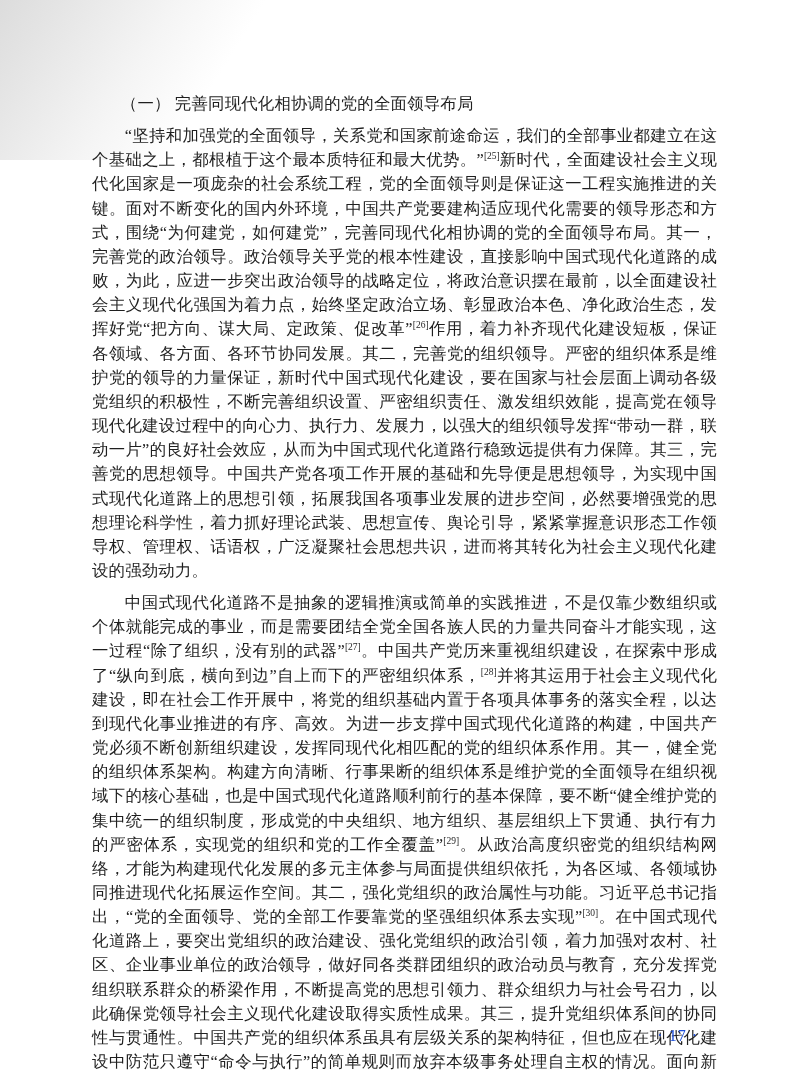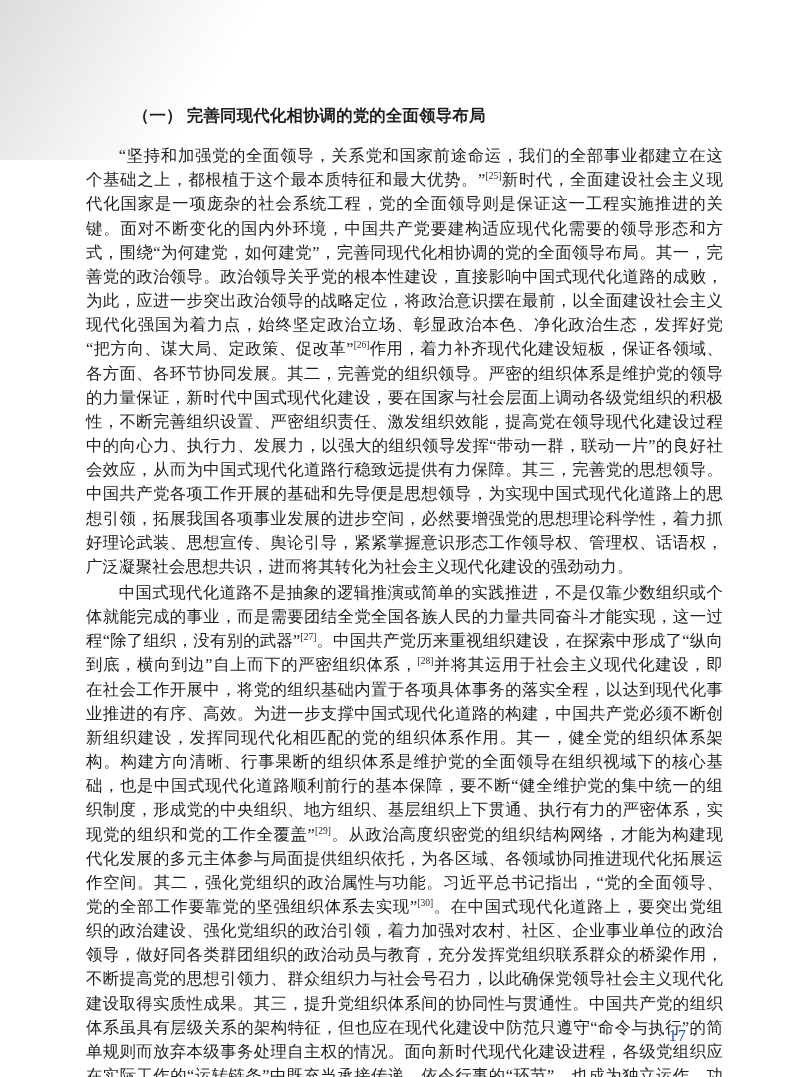--- a/index.html
+++ b/index.html
@@ -35,28 +35,28 @@
     left: 84px;
     top: 88px;
     width: 641px;
     font-size: 16.4px;
     line-height: 24.15px;
     text-align: justify;
     text-justify: inter-ideograph;
     letter-spacing: 0.2px;
   }
   .sec-heading {
-    margin: 16px;
+    margin: 4px;
     padding: 0;
     font-size: 16.4px;
-    font-weight: bold;
+    font-weight: normal;
     text-indent: 2em;
   }
   .para {
-    margin: 2px;
+    margin: 8px;
     padding: 0;
     text-indent: 2em;
   }
   sup.ref {
     font-size: 9.5px;
     line-height: 0;
     vertical-align: 6px;
     letter-spacing: 0;
   }
   .page-number {

